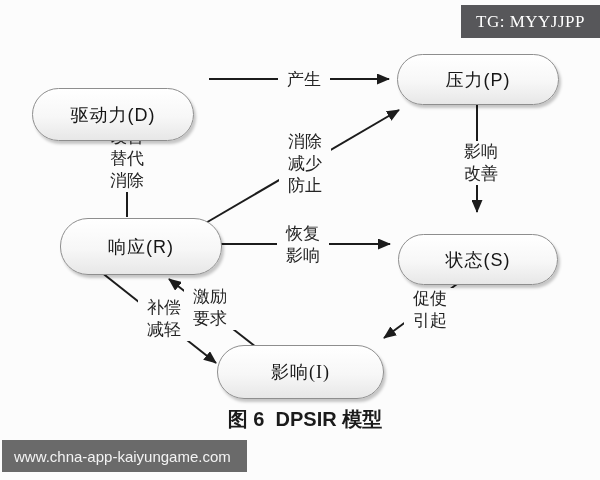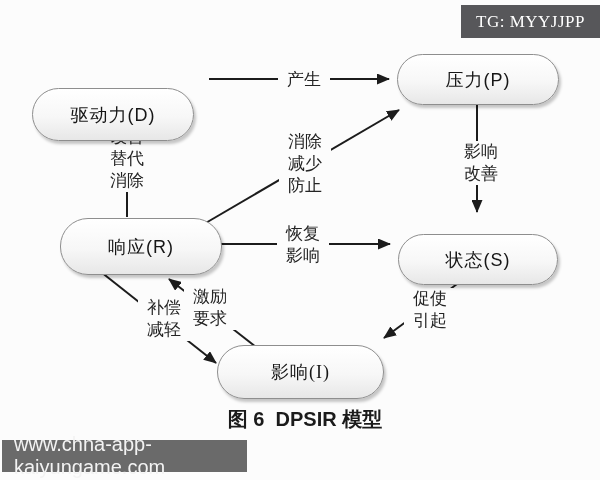--- a/index.html
+++ b/index.html
@@ -86,21 +86,21 @@
     position: absolute;
     z-index: 4;
     left: 2px; top: 440px;
     width: 233px;
     height: 32px;
     padding-left: 12px;
     display: flex;
     align-items: center;
     background: #6a6a6a;
     color: #f3f3f3;
-    font-size: 20px;
+    font-size: 15px;
   }
 </style>
 </head>
 <body>
 
 <div class="stage">
 
   <svg class="edges-svg" viewBox="0 0 600 480" xmlns="http://www.w3.org/2000/svg">
     <defs>
       <marker id="arrow" markerUnits="userSpaceOnUse" markerWidth="14" markerHeight="11" refX="12" refY="5.5" orient="auto">

